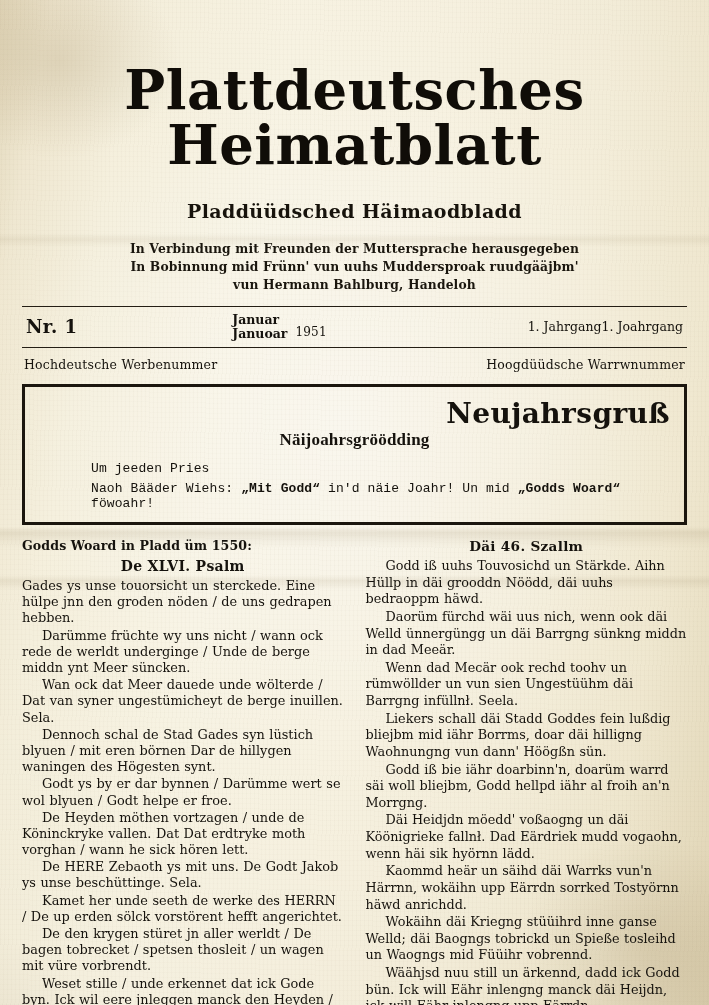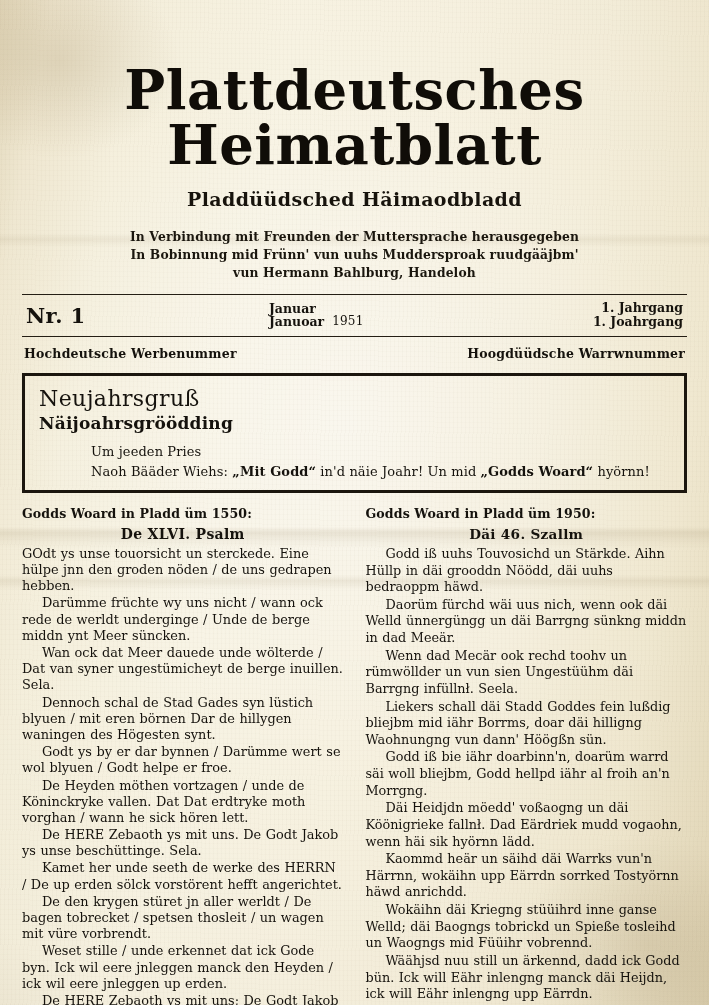--- a/index.html
+++ b/index.html
@@ -85,21 +85,21 @@
     padding-top: 62px;
     color: #100d08;
     transform: scaleX(0.99);
     font-variant: normal;
   }
   .masthead-sub {
     text-align: center;
     font-weight: bold;
     font-size: 19px;
     letter-spacing: 0.4px;
-    margin-top: 16px;
+    margin-top: 28px;
     color: #17130c;
   }
   .masthead-line {
     text-align: center;
     font-size: 12.3px;
     font-weight: bold;
     letter-spacing: 0.15px;
     margin-top: 19px;
     color: #1a160e;
   }
@@ -114,21 +114,21 @@
   }
   .rule.thin { border-top-width: 1.3px; }
 
   .issue-bar {
     display: flex;
     align-items: center;
     justify-content: space-between;
     padding: 6px 4px 7px 4px;
   }
   .issue-no {
-    font-size: 21px;
+    font-size: 18px;
     font-weight: bold;
     letter-spacing: 0.4px;
   }
   .issue-date {
     display: flex;
     align-items: center;
     gap: 8px;
     margin-left: -46px;
   }
   .issue-date .stack {
@@ -141,63 +141,64 @@
   }
   .issue-date .year {
     font-size: 12px;
     align-self: flex-end;
     padding-bottom: 1px;
     font-weight: normal;
     letter-spacing: .2px;
   }
   .issue-vol {
     display: flex;
-    flex-direction: column;
     align-items: flex-end;
     line-height: 1.12;
     font-size: 12.5px;
-    font-weight: bold;
+    font-weight: normal;
   }
 
   .edition-bar {
     display: flex;
     justify-content: space-between;
     padding: 9px 2px 10px 2px;
     font-size: 12.5px;
-    font-weight: bold;
+    font-weight: normal;
     letter-spacing: .2px;
     gap: 36px;
   }
 
   
   .greet-box {
     border: 3.2px solid #1b160e;
     margin-top: 2px;
     padding: 12px 14px 11px 14px;
     background: transparent;
   }
   .greet-title {
-    text-align: left;
-    font-size: 22px;
-    font-weight: normal;
+    text-align: right;
+    font-size: 28px;
+    font-weight: bold;
     line-height: 1.04;
     letter-spacing: 0.4px;
   }
   .greet-subtitle {
-    text-align: left;
+    text-align: center;
     font-size: 17px;
     font-weight: bold;
     margin-top: 2px;
     letter-spacing: .2px;
+    font-family: Liberation Serif, serif;
   }
   .greet-line {
     font-size: 13px;
     margin-top: 11px;
     padding-left: 52px;
     letter-spacing: .1px;
+    font-family: Liberation Mono, monospace;
   }
   .greet-line.second { margin-top: 5px; padding-left: 52px; }
   .greet-line b { font-weight: bold; }
 
   
   .columns {
     display: flex;
     gap: 22px;
     margin-top: 13px;
   }
@@ -277,46 +278,45 @@
       <span>Hoogdüüdsche Warrwnummer</span>
     </div>
 
     <div class="greet-box">
       <div class="greet-title">Neujahrsgruß</div>
       <div class="greet-subtitle">Näijoahrsgröödding</div>
 
       <div class="greet-line">Um jeeden Pries</div>
 
       <div class="greet-line second">
-        <span>Naoh Bääder Wiehs: </span><b>„Mit Godd“</b><span> in'd näie Joahr! Un mid </span><b>„Godds Woard“</b><span> hyörnn!</span>
+        <span>Naoh Bääder Wiehs: </span><b>„Mit Godd“</b><span> in'd näie Joahr! Un mid </span><b>„Godds Woard“</b><span> föwoahr!</span>
       </div>
     </div>
 
     <div class="columns">
 
       <div class="col left">
         <div class="col-kicker">Godds Woard in Pladd üm 1550:</div>
         <div class="col-heading">De XLVI. Psalm</div>
         <div>
-          <p class="para noindent">GOdt ys unse touorsicht un sterckede. Eine hülpe jnn den groden nöden / de uns gedrapen hebben.</p>
+          <p class="para noindent">Gades ys unse touorsicht un sterckede. Eine hülpe jnn den groden nöden / de uns gedrapen hebben.</p>
           <p class="para">Darümme früchte wy uns nicht / wann ock rede de werldt underginge / Unde de berge middn ynt Meer süncken.</p>
           <p class="para">Wan ock dat Meer dauede unde wölterde / Dat van syner ungestümicheyt de berge inuillen. Sela.</p>
           <p class="para">Dennoch schal de Stad Gades syn lüstich blyuen / mit eren börnen Dar de hillygen waningen des Högesten synt.</p>
           <p class="para">Godt ys by er dar bynnen / Darümme wert se wol blyuen / Godt helpe er froe.</p>
           <p class="para">De Heyden möthen vortzagen / unde de Köninckryke vallen. Dat Dat erdtryke moth vorghan / wann he sick hören lett.</p>
           <p class="para">De HERE Zebaoth ys mit uns. De Godt Jakob ys unse beschüttinge. Sela.</p>
           <p class="para">Kamet her unde seeth de werke des HERRN / De up erden sölck vorstörent hefft angerichtet.</p>
           <p class="para">De den krygen stüret jn aller werldt / De bagen tobrecket / spetsen thosleit / un wagen mit vüre vorbrendt.</p>
           <p class="para">Weset stille / unde erkennet dat ick Gode byn. Ick wil eere jnleggen manck den Heyden / ick wil eere jnleggen up erden.</p>
           <p class="para">De HERE Zebaoth ys mit uns; De Godt Jakob ys unse beschütting. Sela.</p>
         </div>
       </div>
 
       <div class="col right">
-        <div class="col-kicker">Godds Woard in Pladd üm 1950:</div>
         <div class="col-heading">Däi 46. Szallm</div>
         <div>
           <p class="para">Godd iß uuhs Touvosichd un Stärkde. Aihn Hüllp in däi grooddn Nöödd, däi uuhs bedraoppm häwd.</p>
           <p class="para">Daorüm fürchd wäi uus nich, wenn ook däi Welld ünnergüngg un däi Barrgng sünkng middn in dad Meeär.</p>
           <p class="para">Wenn dad Mecär ook rechd toohv un rümwöllder un vun sien Ungestüühm däi Barrgng infüllnł. Seela.</p>
           <p class="para">Liekers schall däi Stadd Goddes fein lußdig bliejbm mid iähr Borrms, doar däi hilligng Waohnungng vun dann' Höögßn sün.</p>
           <p class="para">Godd iß bie iähr doarbinn'n, doarüm warrd säi woll bliejbm, Godd hellpd iähr al froih an'n Morrgng.</p>
           <p class="para">Däi Heidjdn möedd' voßaogng un däi Köönigrieke fallnł. Dad Eärdriek mudd vogaohn, wenn häi sik hyörnn lädd.</p>
           <p class="para">Kaommd heär un säihd däi Warrks vun'n Härrnn, wokäihn upp Eärrdn sorrked Tostyörnn häwd anrichdd.</p>
           <p class="para">Wokäihn däi Kriegng stüüihrd inne ganse Welld; däi Baogngs tobrickd un Spieße tosleihd un Waogngs mid Füüihr vobrennd.</p>

